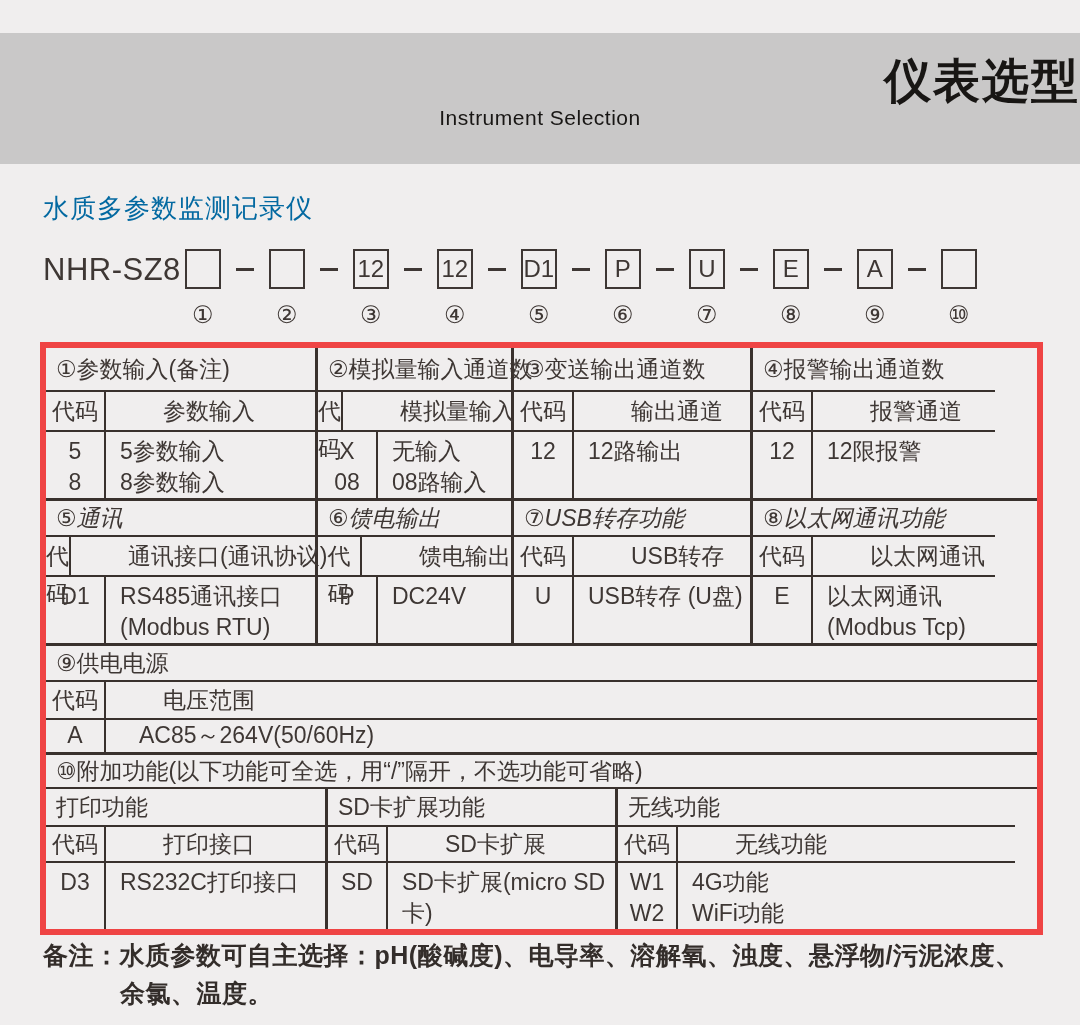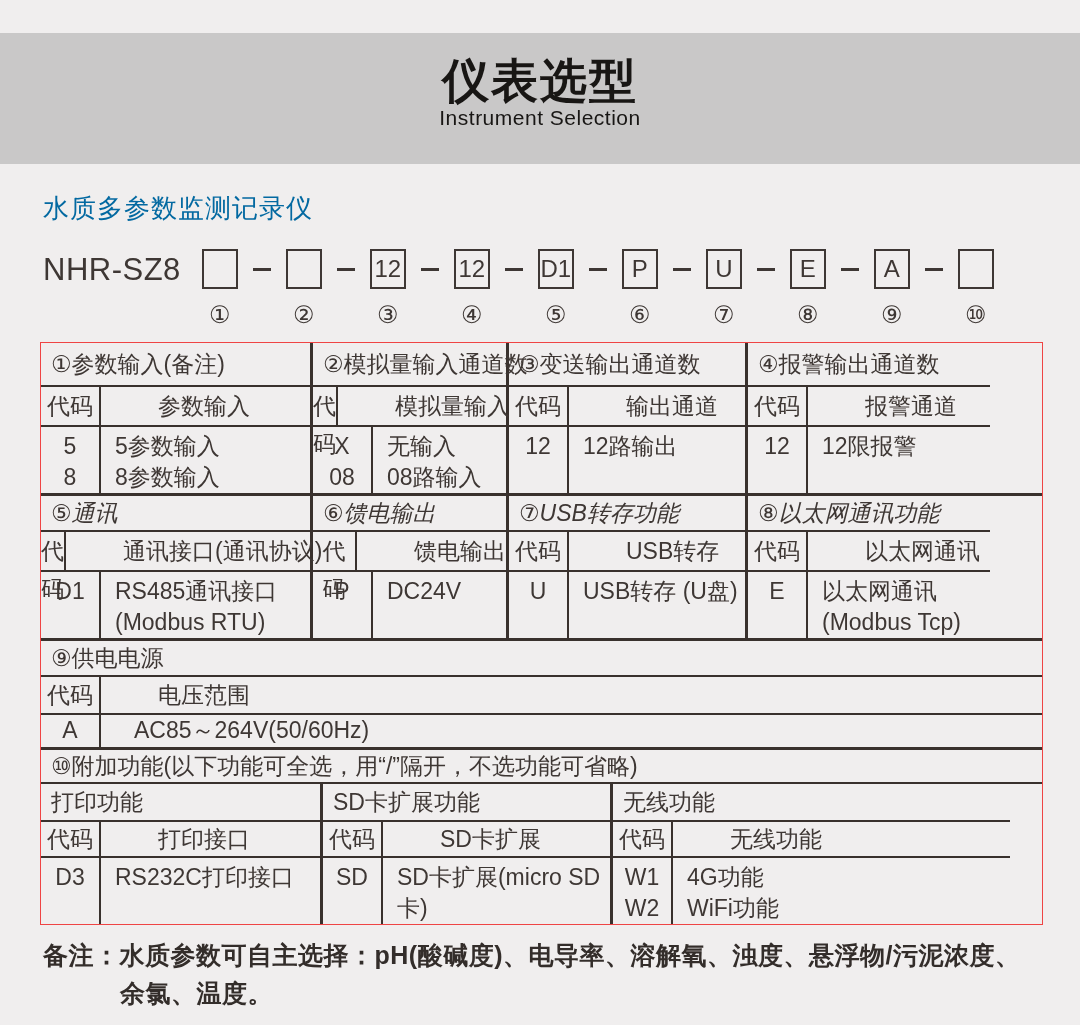--- a/index.html
+++ b/index.html
@@ -4,35 +4,35 @@
 <style>
   html,body{margin:0;padding:0;}
   body{
     width:1080px;height:1025px;position:relative;overflow:hidden;
     background:#f0eeee;color:#3e3734;
     font-family:"Liberation Sans","DejaVu Sans",sans-serif;
     -webkit-font-smoothing:antialiased;
   }
   
   .banner{position:absolute;top:33px;left:0;width:1080px;height:131px;background:#c9c8c8;text-align:center;}
-  .banner-title{font-size:47px;font-weight:bold;color:#181614;letter-spacing:2px;margin-top:21px;line-height:1.15;}
+  .banner-title{font-size:47px;font-weight:bold;color:#181614;letter-spacing:2px;margin-top:21px;line-height:1.15;text-align:right;}
   .banner-sub{font-size:21px;color:#181614;margin-top:-2px;letter-spacing:0.5px;}
   
   .product-name{position:absolute;top:191px;left:43px;font-size:26px;color:#0369a1;letter-spacing:1px;}
   .model-line{position:absolute;top:249px;left:43px;display:flex;align-items:flex-start;}
-  .model-prefix{font-size:31px;height:42px;display:flex;align-items:center;letter-spacing:0.5px;margin-right:20px;}
+  .model-prefix{font-size:31px;height:42px;display:flex;align-items:center;letter-spacing:0.5px;margin-right:3px;}
   .segment{display:flex;flex-direction:column;align-items:center;width:38px;}
   .code-box{box-sizing:border-box;width:36px;height:40px;border:2px solid #3e3734;
     display:flex;align-items:center;justify-content:center;font-size:24px;}
   .seg-num{margin-top:12px;font-size:24px;color:#3e3734;}
   .dash{width:46px;height:40px;display:flex;align-items:center;justify-content:center;}
   .dash i{display:block;width:18px;height:3px;background:#3e3734;}
   
   .spec-table{position:absolute;top:342px;left:40px;width:1003px;box-sizing:border-box;
-    border:1px solid #ef4444;font-size:23px;}
+    border:6px solid #ef4444;font-size:23px;}
   .band{display:flex;border-bottom:3px solid #39312d;}
   .band:last-child{border-bottom:none;border-radius:18px;}
   .section{box-sizing:border-box;border-right:3px solid #39312d;display:flex;flex-direction:column;}
   .section:last-child{border-right:none;}
   .sec-title{height:42px;line-height:42px;padding-left:10px;border-bottom:2px solid #39312d;white-space:nowrap;}
   .band2 .sec-title{height:34px;line-height:34px;font-style:italic;}
   .sub-row{display:flex;border-bottom:2px solid #39312d;height:38px;line-height:38px;}
   .cell-code{box-sizing:border-box;width:60px;border-right:2px solid #39312d;text-align:center;}
   .cell-desc{flex:1;padding-left:14px;white-space:nowrap;margin-left:43px;}
   .data-area{display:flex;flex:1;}

